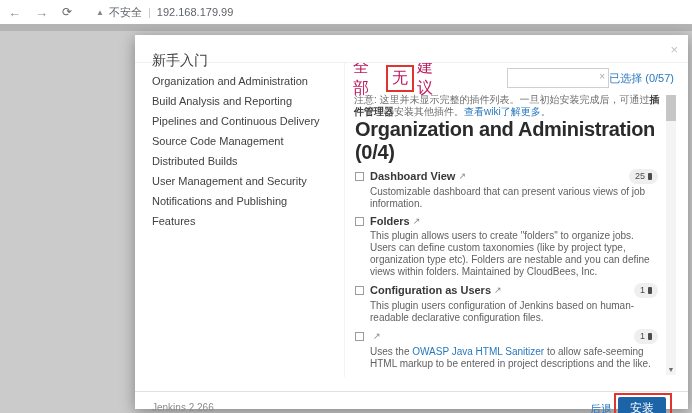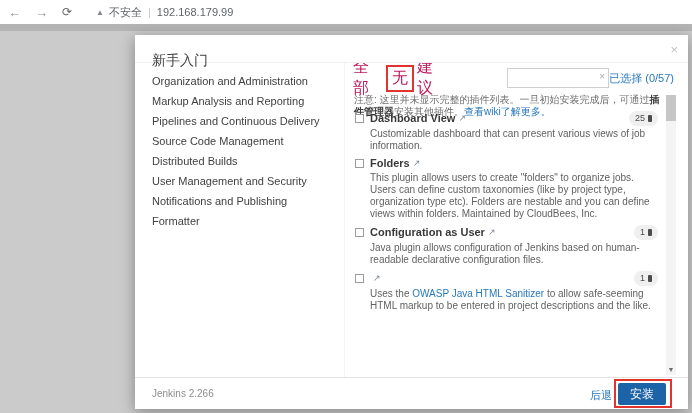--- a/index.html
+++ b/index.html
@@ -59,21 +59,21 @@
     border-radius:1px; }
   .p-desc { font-size:10px; color:#616161; line-height:12px; margin:2px 0 0 15px; }
   .p-desc .lnk { color:#2878bd; cursor:pointer; }
 
   
   .vscroll { position:absolute; top:32px; bottom:2px; right:12px; width:10px; background:#f4f4f4; }
   .vthumb { position:absolute; top:0; left:0; width:10px; height:26px; background:#c6c6c6; cursor:pointer; }
   .varrow { position:absolute; bottom:0; left:0; width:10px; height:10px; color:#6d6d6d;
     font-size:7px; text-align:center; line-height:10px; cursor:pointer; background:#f4f4f4; }
 
-  .m-footer { position:absolute; left:0; bottom:0; width:100%; height:32px;
+  .m-footer { position:absolute; left:0; bottom:0; width:100%; height:18px;
     border-top:1px solid #e2e2e2; background:#ffffff; }
   .jver { position:absolute; left:17px; top:10px; font-size:10px; color:#8c8c8c; }
   .back-link { position:absolute; right:76px; top:10px; font-size:11px; color:#2878bd; cursor:pointer;padding-left:25px; }
   .install-btn { position:absolute; right:22px; top:5px; height:22px; padding:0 12px;
     background:#1d63a8; color:#ffffff; font-size:12px; border:none; border-radius:2px; cursor:pointer; }
   .redbox-install { position:absolute; right:16px; top:1px; width:58px; height:29px;
     border:2px solid #e2342e; pointer-events:none; z-index:40; }
 
   
   .watermark { position:absolute; left:414px; top:383px; z-index:30; font-size:17px;
@@ -100,27 +100,27 @@
   <div class="modal">
     <div class="m-header">
       <span class="m-title">新手入门</span>
       <span class="m-close">×</span>
     </div>
 
     <div class="m-body">
 
       <div class="sidebar">
         <div class="side-item">Organization and Administration</div>
-        <div class="side-item">Markup Analysis and Reporting</div>
+        <div class="side-item">Build Analysis and Reporting</div>
         <div class="side-item">Pipelines and Continuous Delivery</div>
         <div class="side-item">Source Code Management</div>
         <div class="side-item">Distributed Builds</div>
         <div class="side-item">User Management and Security</div>
         <div class="side-item">Notifications and Publishing</div>
-        <div class="side-item">Formatter</div>
+        <div class="side-item">Features</div>
       </div>
 
       <div class="content">
 
         <div class="toolbar">
           <span class="f-link">全部</span>
           <span class="f-link f-none">
             <span>无</span>
             <span class="redbox-none"></span>
           </span>
@@ -131,20 +131,21 @@
           </span>
           <span class="selected-count">已选择 (0/57)</span>
         </div>
 
         <div class="notice">
           <span>注意: 这里并未显示完整的插件列表。一旦初始安装完成后，可通过</span><b>插件管理器</b><span>安装其他插件。</span><span class="lnk">查看wiki了解更多。</span>
         </div>
 
         <div class="plist">
 
+          <div class="sec-h">Organization and Administration (0/4)</div>
 
           <div class="plugin">
             <div class="p-trow">
               <span class="chk"></span>
               <span class="p-name">Dashboard View</span>
               <span class="ext">↗</span>
               <span class="badge">
                   <span>25</span>
                   <span class="badge-ic"></span>
                 </span>
@@ -157,28 +158,28 @@
               <span class="chk"></span>
               <span class="p-name">Folders</span>
               <span class="ext">↗</span>
             </div>
             <div class="p-desc">This plugin allows users to create "folders" to organize jobs. Users can define custom taxonomies (like by project type, organization type etc). Folders are nestable and you can define views within folders. Maintained by CloudBees, Inc.</div>
           </div>
 
           <div class="plugin">
             <div class="p-trow">
               <span class="chk"></span>
-              <span class="p-name">Configuration as User</span>
+              <span class="p-name">Configuration as Users</span>
               <span class="ext">↗</span>
               <span class="badge">
                   <span>1</span>
                   <span class="badge-ic"></span>
                 </span>
             </div>
-            <div class="p-desc">Java plugin allows configuration of Jenkins based on human-readable declarative configuration files.</div>
+            <div class="p-desc">This plugin users configuration of Jenkins based on human-readable declarative configuration files.</div>
           </div>
 
           <div class="plugin">
             <div class="p-trow">
               <span class="chk"></span>
               <span class="ext">↗</span>
               <span class="badge">
                   <span>1</span>
                   <span class="badge-ic"></span>
                 </span>

